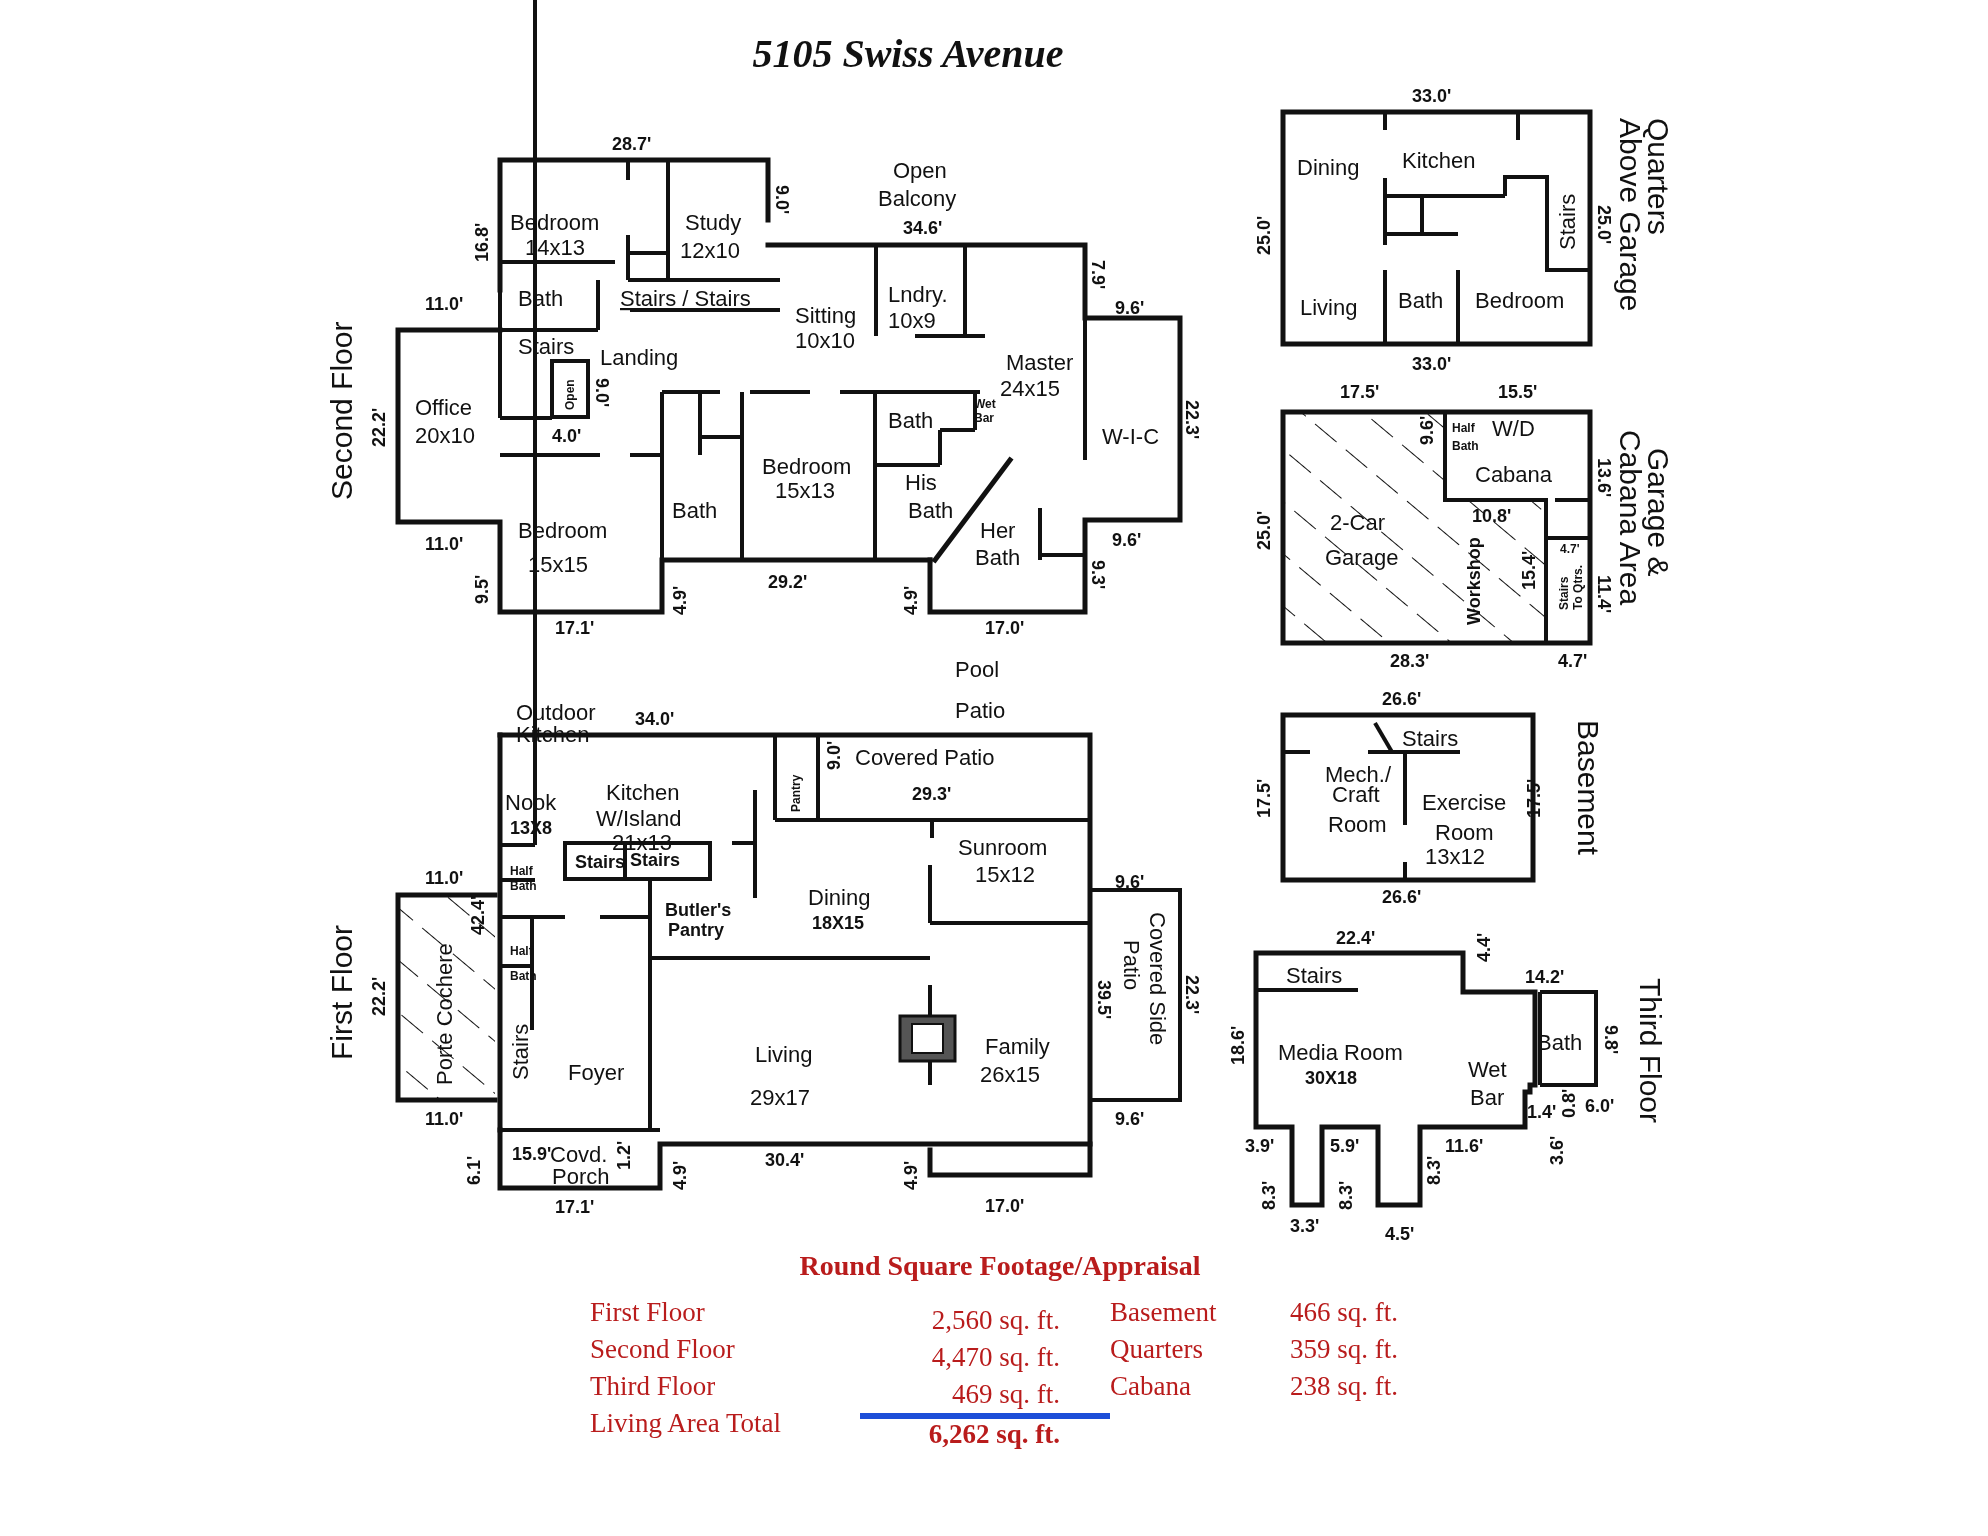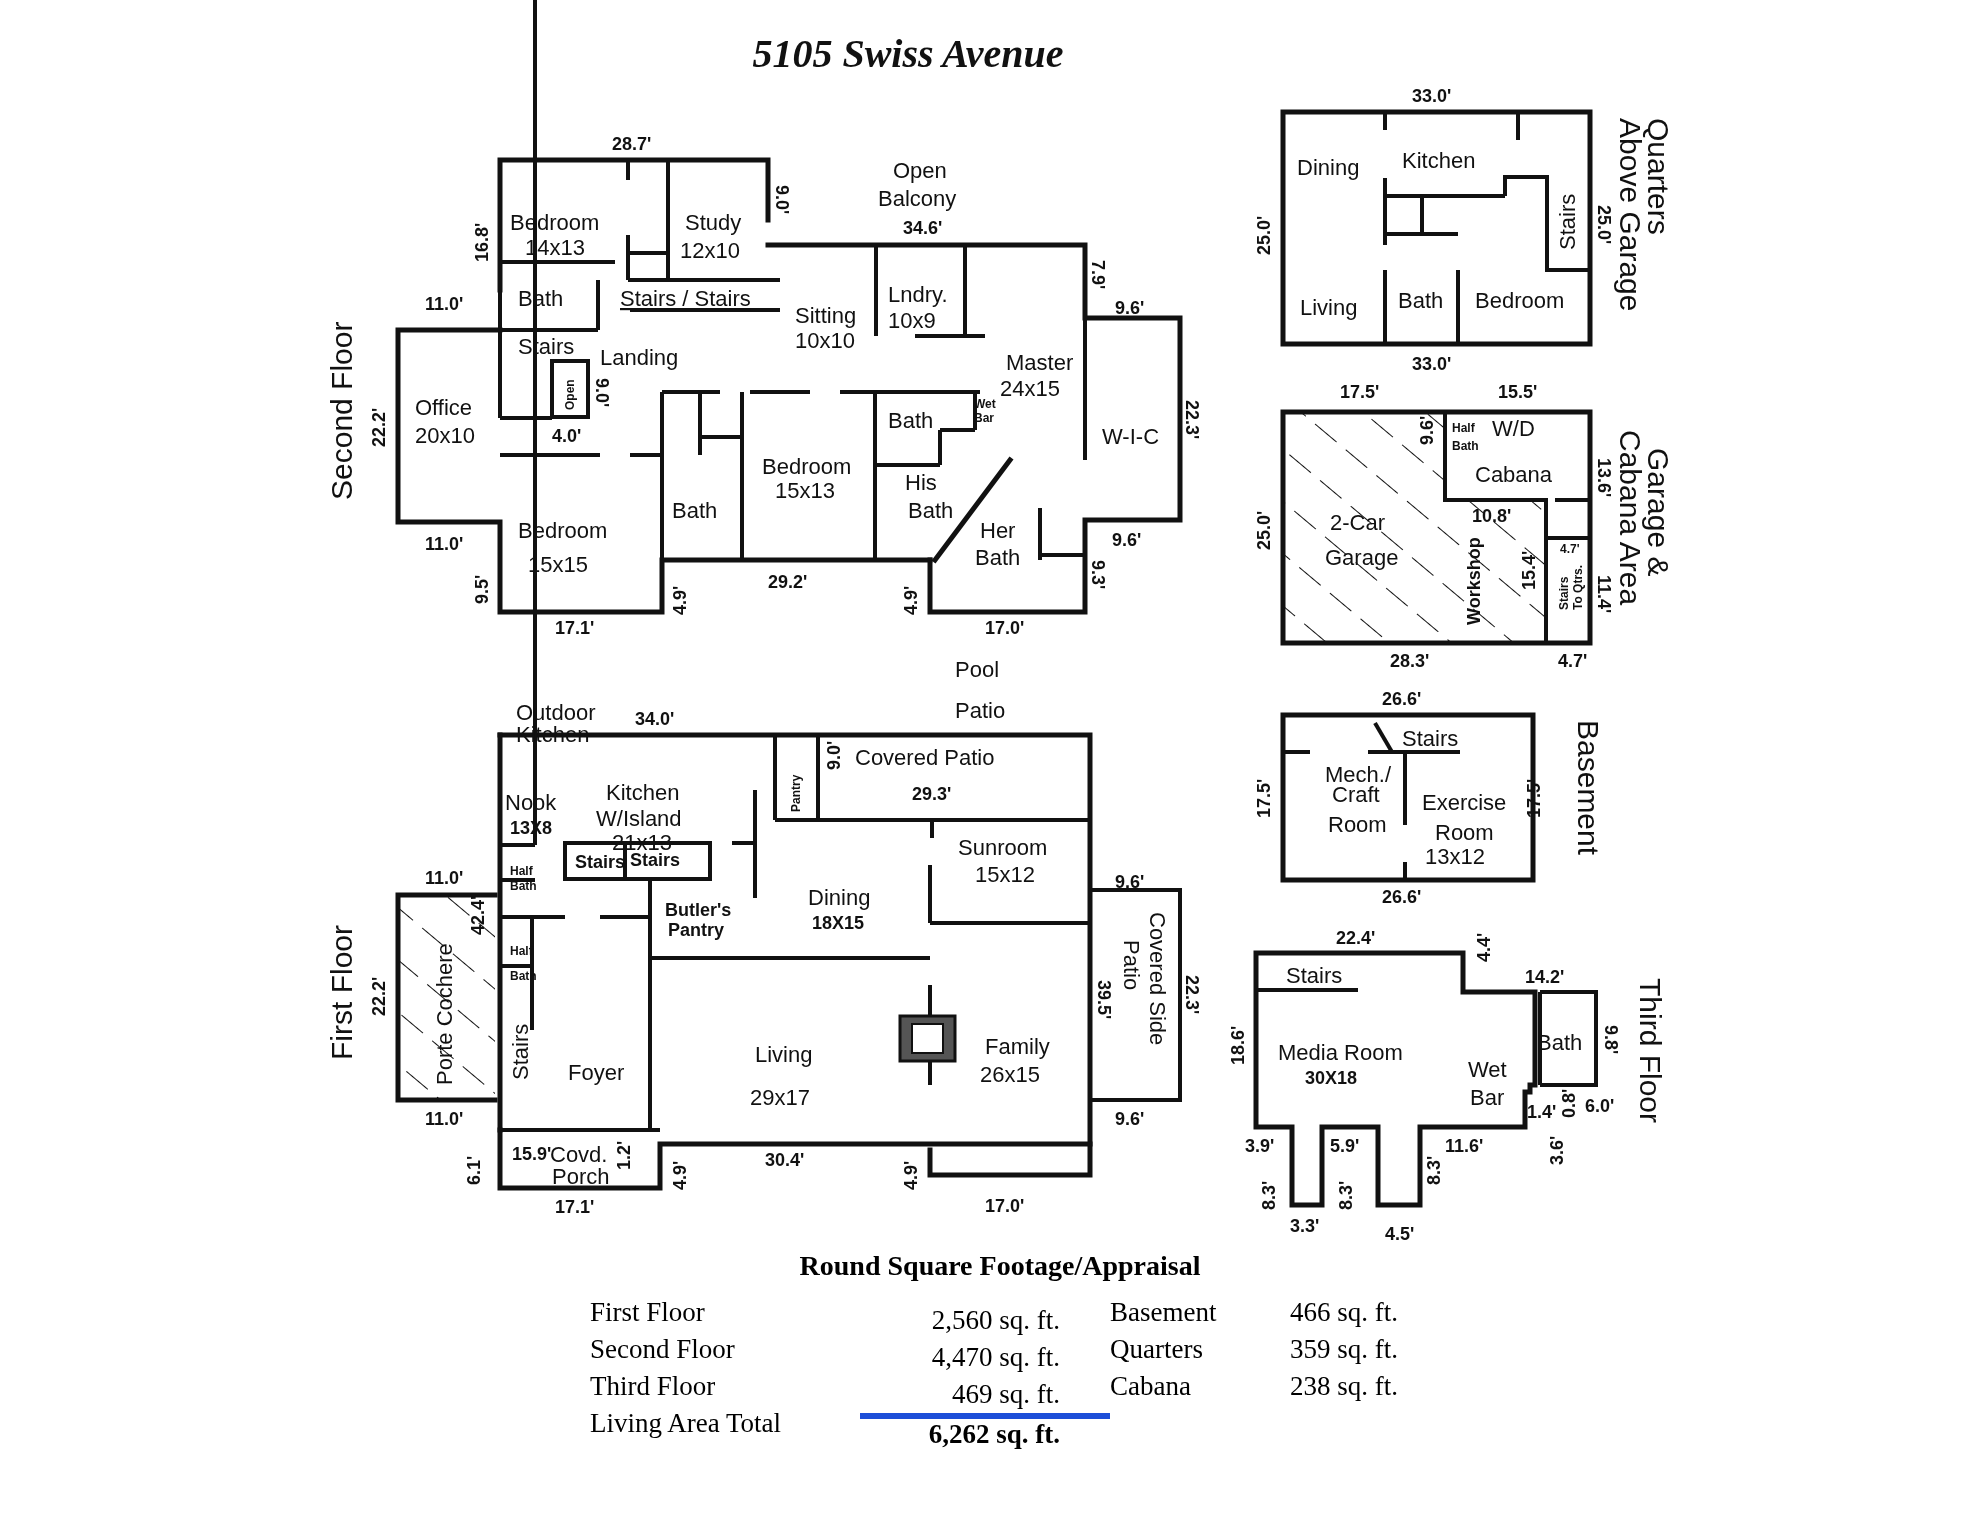--- a/index.html
+++ b/index.html
@@ -7,21 +7,21 @@
   #plan{position:absolute;left:0;top:0;}
   .title{position:absolute;left:0;top:30px;width:1816px;text-align:center;font-family:"Liberation Serif",serif;font-style:italic;font-weight:bold;font-size:40px;color:#111;}
   svg text{font-family:"Liberation Sans",sans-serif;fill:#111;}
   .wall{stroke:#111;stroke-width:5;fill:none;stroke-linecap:square;}
   .thin{stroke:#111;stroke-width:4;fill:none;}
   .hatch{stroke:#111;stroke-width:2;}
   .room{font-size:22px;}
   .dim{font-size:18px;font-weight:bold;}
   .small{font-size:12px;font-weight:bold;}
   .section{font-size:30px;}
-  .summary{position:absolute;left:590px;top:1250px;width:820px;font-family:"Liberation Serif",serif;color:#000000;}
+  .summary{position:absolute;left:590px;top:1250px;width:820px;font-family:"Liberation Serif",serif;color:#b91c1c;}
   .summary h2{margin:0 0 12px 0;font-size:28px;font-weight:bold;text-align:center;padding-left:0;}
   .srow{display:flex;font-size:27px;height:37px;align-items:center;}
   .c1{width:270px;}
   .c2{width:200px;text-align:right;padding-right:50px;margin-top:16px;}
   .c3{width:180px;}
   .c4{width:120px;}
   .total .c2{font-weight:bold;border-top:6px solid #1d4ed8;}
 </style>
 </head>
 <body>

